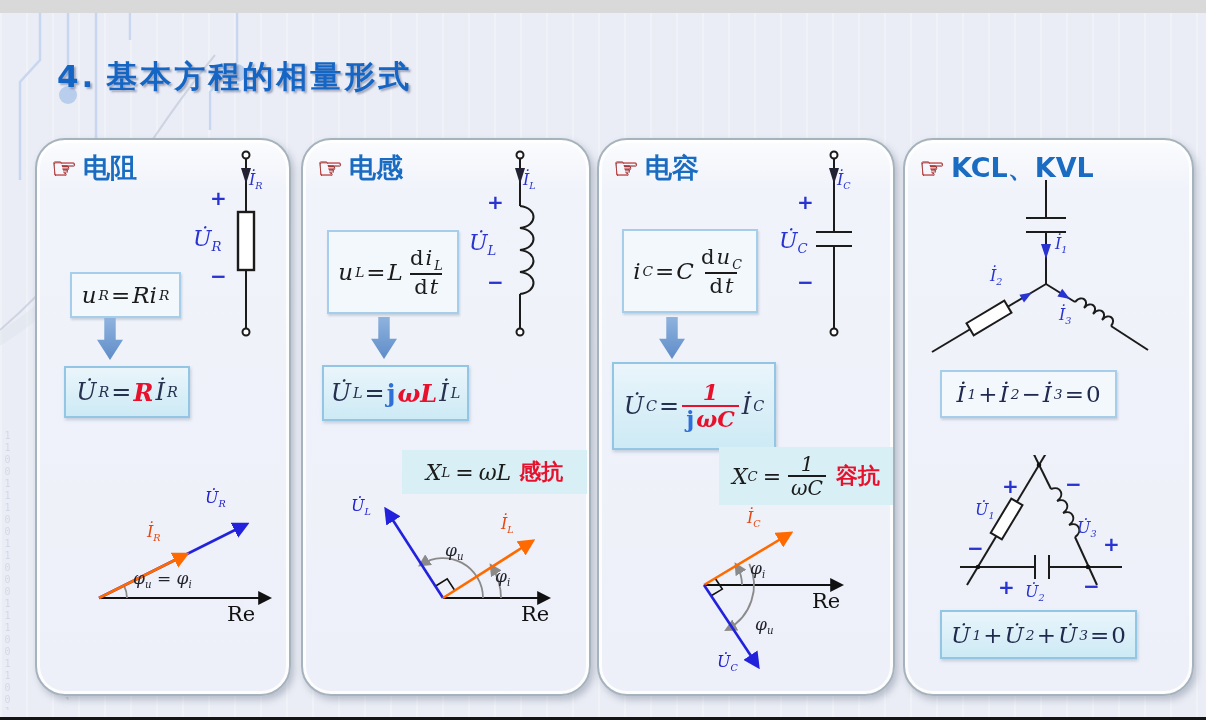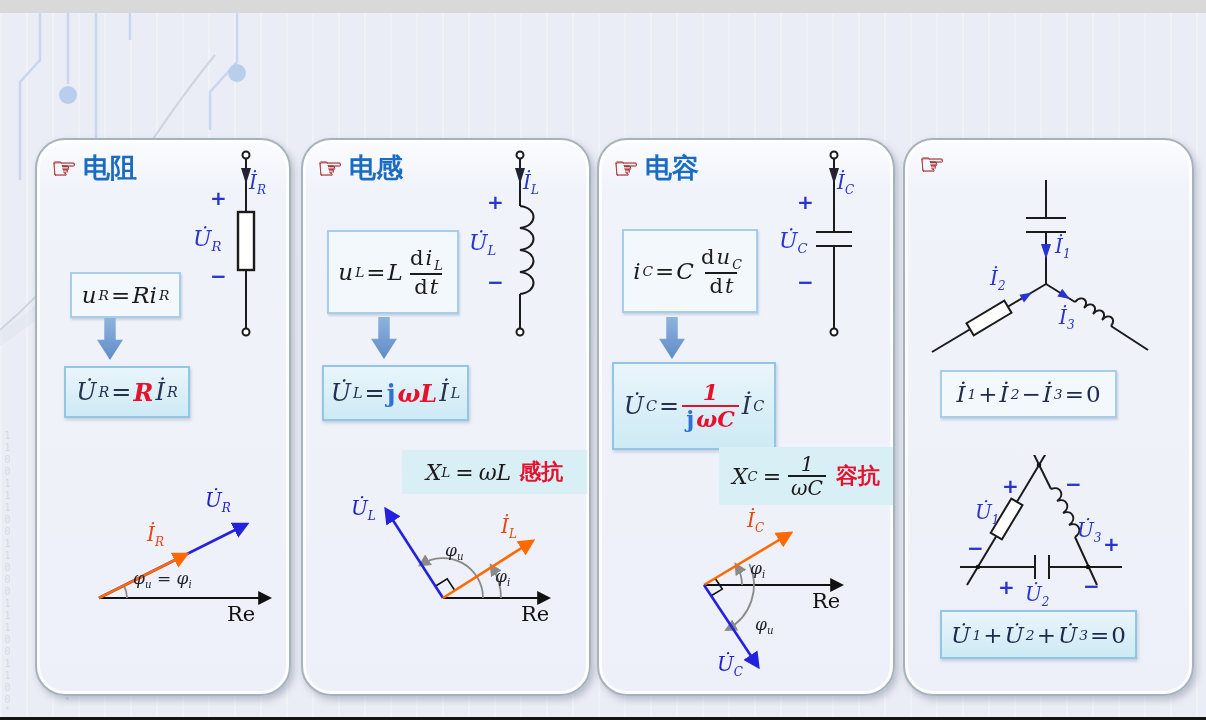--- a/index.html
+++ b/index.html
@@ -54,21 +54,21 @@
   .frac .den{border-top:2px solid #1b1b1b;padding:0 3px;}
   .frac .num{padding:0 3px;}
   .redbar .den{border-top-color:#e8112d;}
 
   .blockarrow{position:absolute;width:26px;height:42px;
         background:linear-gradient(180deg,#8fb3de,#5f8cc8);
         clip-path:polygon(28% 0,72% 0,72% 52%,100% 52%,50% 100%,0 52%,28% 52%);
         filter:drop-shadow(1px 1px 1px rgba(80,90,110,.5));}
 
   .lbl{position:absolute;font-family:"DejaVu Serif",serif;font-style:italic;
-       white-space:nowrap;font-size:20px;line-height:1;}
+       white-space:nowrap;font-size:16px;line-height:1;}
   .blue{color:#2934d0;}
   .ulabel{color:#2222cc;}
   .ilabel{color:#e8470f;}
   .philabel{color:#23232d;font-size:17px;}
   .relabel{font-style:normal;color:#111;font-size:21px;}
   .signlabel{font-family:"DejaVu Sans",sans-serif;font-style:normal;font-weight:bold;
        font-size:20px;color:#2934d0;}
   .kline{stroke:#1b1b1b;stroke-width:2;fill:none;}
 </style>
 </head>
@@ -105,20 +105,23 @@
         <path d="M130,13 V40"></path>
     </g>
     <circle cx="68" cy="95" r="9" fill="#b9cdec"></circle>
     <circle cx="237" cy="73" r="9" fill="#b9cdec"></circle>
     <path d="M0,330 Q70,270 120,190 T215,55" stroke="#b6c0d2" stroke-width="2" fill="none" opacity=".55"></path>
     <path d="M-10,345 Q80,290 135,200" stroke="#dde3ee" stroke-width="12" fill="none" opacity=".5"></path>
   </svg>
   <div class="bincol" style="left:62px;top:240px;height:460px">110011100110001110011001110011000111001100111</div>
   <div class="bincol" style="left:2px;top:430px;height:280px;opacity:.7">110011100110001110011001110011000111001100111</div>
 
+  <div class="page-title">
+    <span class="num">4.</span><span>基本方程的相量形式</span>
+  </div>
 
   <div class="panel" id="panel-resistor">
     <div class="panel-head">
       <span class="hand">☞</span>
       <span class="panel-title">电阻</span>
     </div>
 
     <svg style="position:absolute;left:187px;top:8px" width="44" height="192">
       <g class="kline">
         <line x1="22" y1="10" x2="22" y2="64"></line>
@@ -305,20 +308,21 @@
       <div class="lbl philabel" style="left:101px;top:52px"><span>φ</span><span class="sub">i</span></div>
       <div class="lbl philabel" style="left:106px;top:108px"><span>φ</span><span class="sub">u</span></div>
       <div class="lbl ulabel" style="left:68px;top:146px"><span>U̇</span><span class="sub">C</span></div>
       <div class="lbl relabel" style="left:163px;top:83px">Re</div>
     </div>
   </div>
 
   <div class="panel" id="panel-kirchhoff">
     <div class="panel-head">
       <span class="hand">☞</span>
+      <span class="panel-title">KCL、KVL</span>
     </div>
 
     <svg style="position:absolute;left:15px;top:40px" width="250" height="185">
       <g class="kline">
         <line x1="126" y1="0" x2="126" y2="38"></line>
         <line x1="106" y1="38" x2="146" y2="38"></line>
           <line x1="106" y1="52" x2="146" y2="52"></line>
         <line x1="126" y1="52" x2="126" y2="104"></line>
         <line x1="126" y1="104" x2="12" y2="172"></line>
         <rect x="47" y="131" width="44" height="14" fill="#fff" transform="rotate(149.2 69 138)"></rect>

